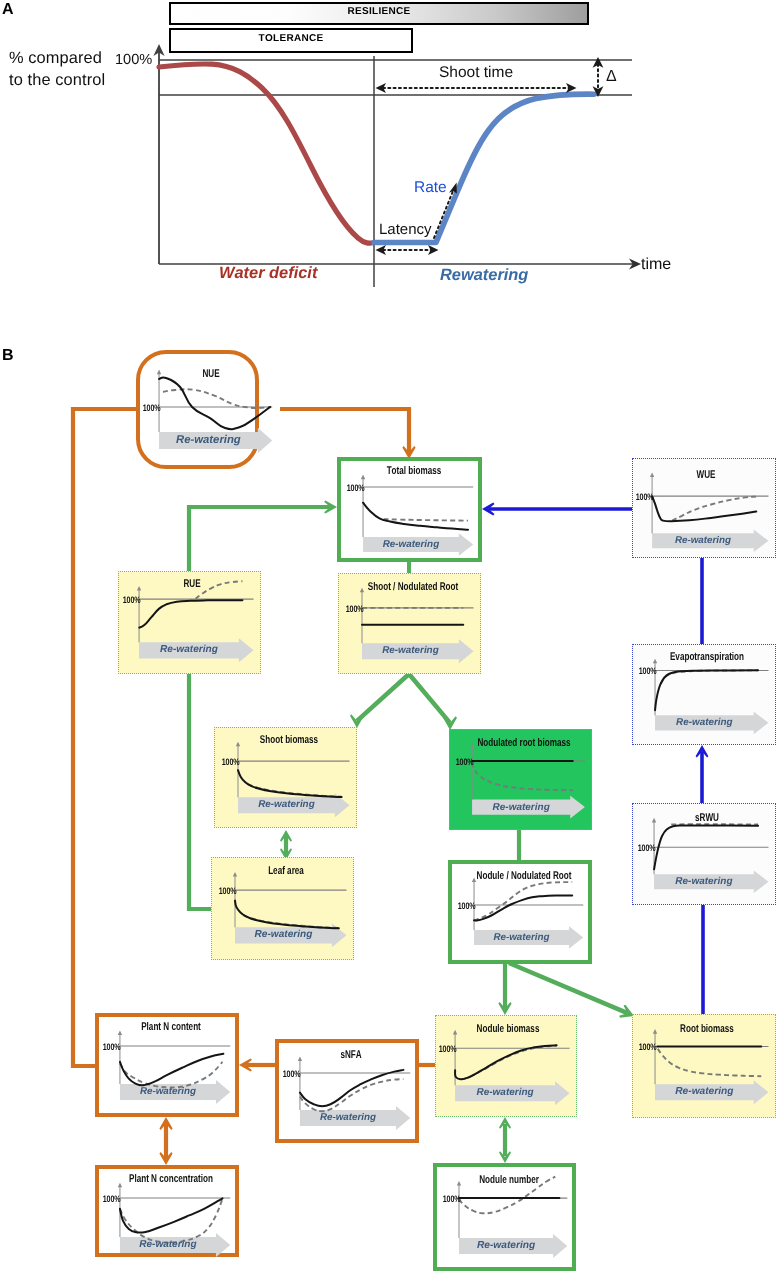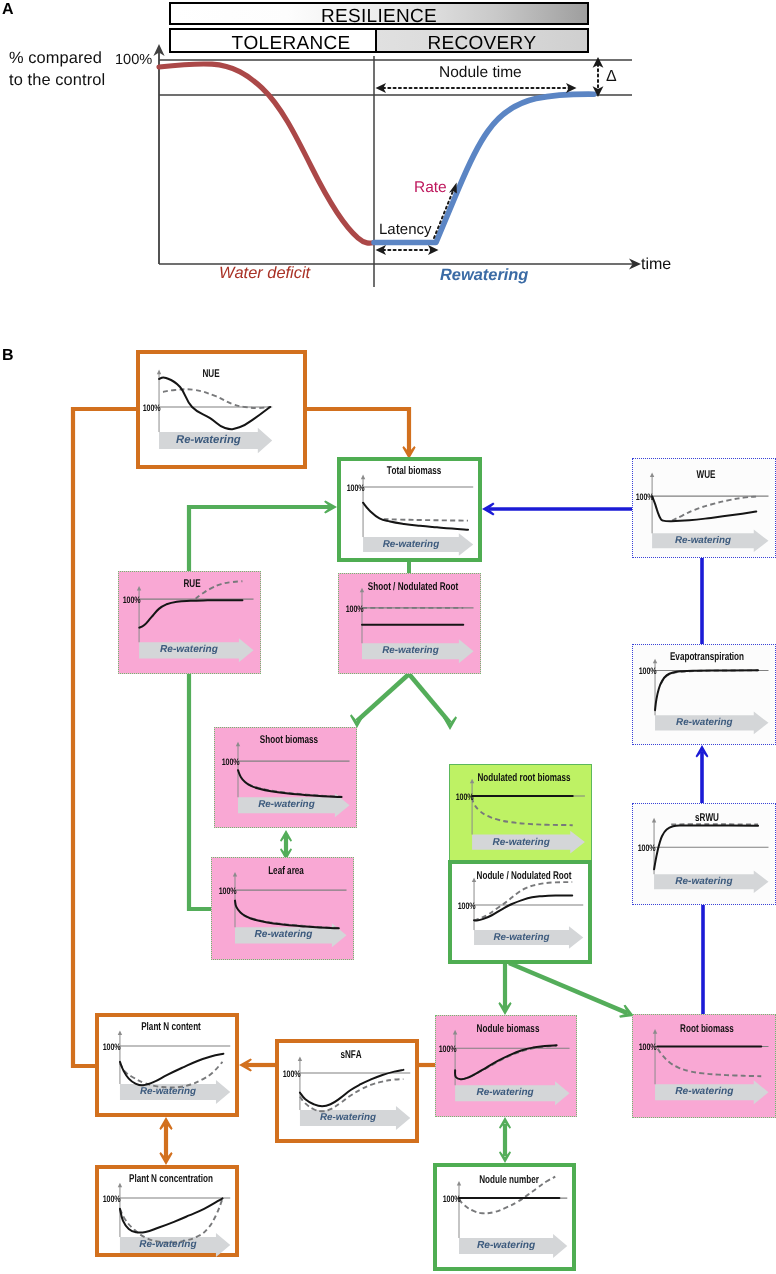--- a/index.html
+++ b/index.html
@@ -4,27 +4,27 @@
 <style>
   html,body{margin:0;padding:0;background:#fff;}
   body{width:776px;height:1274px;position:relative;overflow:hidden;
        font-family:"Liberation Sans",sans-serif;
        -webkit-font-smoothing:antialiased;text-rendering:geometricPrecision;font-kerning:none;}
   .abs{position:absolute;}
   #panelA{position:absolute;left:0;top:0;width:776px;height:320px;}
   #panelB{position:absolute;left:0;top:320px;width:776px;height:954px;}
   .plabel{font-weight:bold;font-size:16px;color:#000;line-height:16px;}
   .axlab{font-size:16.4px;color:#111;line-height:21.5px;letter-spacing:0.1px;margin-left:8px;}
-  .barlab{font-weight:normal;font-size:19px;letter-spacing:0.3px;}
+  .barlab{font-weight:bold;font-size:10px;letter-spacing:0.3px;}
   .svgwrap{position:absolute;left:0;top:0;}
   .card{position:absolute;box-sizing:border-box;background:#fdfdfd;}
   .card.orange-thick{border:4px solid #d2701e;background:#fff;}
   .card.green-thick{border:4px solid #4fad52;background:#fff;}
-  .card.green-thin{border:1.6px solid #5cb85c;background:#bef264;margin-top:35px;}
-  .card.green-dotted{border:1.8px dotted #6ec06e;background:#f9a8d4;}
+  .card.green-thin{border:1.6px solid #5cb85c;background:#22c55e;}
+  .card.green-dotted{border:1.8px dotted #6ec06e;background:#fef9c3;}
   .card.blue-dotted{border:1.8px dotted #3a43d8;background:#fcfcfc;}
   .card .ctitle{position:absolute;font-weight:bold;color:#111;text-align:center;white-space:nowrap;}
   .card .c100{position:absolute;font-weight:bold;font-size:7.4px;color:#111;white-space:nowrap;letter-spacing:-0.2px;}
   .card .rw{position:absolute;font-weight:bold;font-style:italic;color:#3c5a7d;white-space:nowrap;}
 </style>
 </head>
 <body>
 
 <div id="panelA">
 
@@ -37,24 +37,20 @@
 
   <div class="abs" style="left:115px;top:52px;font-size:14.6px;color:#111;">100%</div>
 
   <div class="abs" style="left:169px;top:2px;width:420px;height:23px;border:2.2px solid #000;box-sizing:border-box;
               background:linear-gradient(to right,#ffffff 0%,#fdfdfd 28%,#e8e8e8 55%,#c9c9c9 78%,#9e9e9e 100%);">
     <div class="barlab abs" style="left:0;top:2px;width:100%;text-align:center;">RESILIENCE</div>
   </div>
   <div class="abs" style="left:169px;top:28px;width:244px;height:25px;border:2.2px solid #000;box-sizing:border-box;background:#fff;">
     <div class="barlab abs" style="left:0;top:3px;width:100%;text-align:center;">TOLERANCE</div>
   </div>
-  <div class="abs" style="left:375px;top:28px;width:214px;height:25px;border:2.2px solid #000;box-sizing:border-box;
-              background:linear-gradient(to right,#e0e0e0 0%,#d8d8d8 60%,#cfcfcf 100%);">
-    <div class="barlab abs" style="left:0;top:3px;width:100%;text-align:center;">RECOVERY</div>
-  </div>
 
   <svg class="svgwrap" width="776" height="320">
     <defs>
       <marker id="ah" markerWidth="8" markerHeight="8" refX="7.4" refY="4" orient="auto" markerUnits="userSpaceOnUse">
         <path d="M0,0.4 L7.6,4 L0,7.6 L2.2,4 Z" fill="#1a1a1a"></path>
       </marker>
       <marker id="ahL" markerWidth="8" markerHeight="8" refX="0.4" refY="4" orient="auto" markerUnits="userSpaceOnUse">
         <path d="M7.6,0.4 L0,4 L7.6,7.6 L5.4,4 Z" fill="#1a1a1a"></path>
       </marker>
       <marker id="avU" markerWidth="8" markerHeight="8" refX="4" refY="0.4" orient="auto" markerUnits="userSpaceOnUse">
@@ -106,25 +102,25 @@
       <path d="M375.5,250 L386,245 L383.4,250 L386,255 Z" fill="#1a1a1a"></path>
       <path d="M438.5,250 L428,245 L430.6,250 L428,255 Z" fill="#1a1a1a"></path>
     </g>
 
     <g>
       <line x1="434" y1="238" x2="453" y2="191" stroke="#1a1a1a" stroke-width="2" stroke-dasharray="2,3.3" stroke-linecap="round"></line>
       <path d="M456.6,182.5 L449,192.8 L453.3,190.9 L456.8,193.6 Z" fill="#1a1a1a"></path>
     </g>
   </svg>
 
-  <div class="abs" style="left:439px;top:64px;font-size:15.5px;color:#111;">Nodule time</div>
+  <div class="abs" style="left:439px;top:64px;font-size:15.5px;color:#111;">Shoot time</div>
   <div class="abs" style="left:606px;top:68px;font-size:16px;color:#111;">Δ</div>
-  <div class="abs" style="left:414px;top:179px;font-size:15.5px;color:#be185d;">Rate</div>
+  <div class="abs" style="left:414px;top:179px;font-size:15.5px;color:#1d4ed8;">Rate</div>
   <div class="abs" style="left:379px;top:221px;font-size:15px;color:#111;">Latency</div>
-  <div class="abs" style="left:219px;top:264px;font-size:16.4px;font-weight:normal;font-style:italic;color:#a93226;">Water deficit</div>
+  <div class="abs" style="left:219px;top:264px;font-size:16.4px;font-weight:bold;font-style:italic;color:#a93226;">Water deficit</div>
   <div class="abs" style="left:440px;top:266px;font-size:16.4px;font-weight:bold;font-style:italic;color:#3b6ba5;">Rewatering</div>
   <div class="abs" style="left:641px;top:256px;font-size:16px;color:#111;">time</div>
 </div>
 
 <div id="panelB">
   <svg id="connectors" class="svgwrap" width="776" height="954">
       <polyline points="280,89 409,89 409,132.301" fill="none" stroke="#d2701e" stroke-width="4.2" stroke-linejoin="miter" stroke-linecap="butt"></polyline>
       <path d="M409.00,139.00 L402.40,127.45 L403.72,126.06 L409.00,132.30 L414.28,126.06 L415.60,127.45 Z" fill="#d2701e"></path>
       <polyline points="137,89 73,89 73,746 97,746" fill="none" stroke="#d2701e" stroke-width="4.2" stroke-linejoin="miter" stroke-linecap="butt"></polyline>
       <polyline points="276,745 245.699,745" fill="none" stroke="#d2701e" stroke-width="4.2" stroke-linejoin="miter" stroke-linecap="butt"></polyline>
@@ -154,21 +150,21 @@
       <path d="M505.00,843.00 L499.00,832.50 L500.20,831.24 L505.00,836.91 L509.80,831.24 L511.00,832.50 Z" fill="#54ad5a"></path>
       <polyline points="632,189 488.496,189" fill="none" stroke="#1b1bd6" stroke-width="3.6" stroke-linejoin="miter" stroke-linecap="butt"></polyline>
       <path d="M482.00,189.00 L493.20,182.60 L494.54,183.88 L488.50,189.00 L494.54,194.12 L493.20,195.40 Z" fill="#1b1bd6"></path>
       <polyline points="702,238 702,325" fill="none" stroke="#1b1bd6" stroke-width="3.6" stroke-linejoin="miter" stroke-linecap="butt"></polyline>
       <polyline points="702,483 702,431.496" fill="none" stroke="#1b1bd6" stroke-width="3.6" stroke-linejoin="miter" stroke-linecap="butt"></polyline>
       <path d="M702.00,425.00 L695.60,436.20 L696.88,437.54 L702.00,431.50 L707.12,437.54 L708.40,436.20 Z" fill="#1b1bd6"></path>
       <polyline points="703,694 703,585" fill="none" stroke="#1b1bd6" stroke-width="3.6" stroke-linejoin="miter" stroke-linecap="butt"></polyline>
     </svg>
   <div class="abs plabel" style="left:2px;top:28px;">B</div>
   <div id="cards">
-      <div class="card orange-thick" style="left: 136px; top: 30px; width: 171px; height: 119px;">
+      <div class="card orange-thick" style="left: 136px; top: 30px; width: 123px; height: 119px; border-radius: 30px;">
         <svg width="137" height="111" style="position: absolute; left: 0px; top: 0px;">
           <path d="M19.043000000000003,78.033 L117.81999999999998,78.033 L117.81999999999998,73.8297075
         L132.20499999999998,86.5245 L117.81999999999998,99.21929250000001 L117.81999999999998,95.016 L19.043000000000003,95.016 Z" fill="#d4d6d8"></path>
           <line x1="19.043000000000003" y1="78.033" x2="19.043000000000003" y2="19.425" stroke="#8b8b8b" stroke-width="1"></line>
           <path d="M19.043000000000003,15.540000000000001 L16.843000000000004,20.14 L21.243000000000002,20.14 Z" fill="#8b8b8b"></path>
           <line x1="19.043000000000003" y1="52.946999999999996" x2="132.20499999999998" y2="52.946999999999996" stroke="#808080" stroke-width="1.05"></line>
           <path d="M23.00,37.96 C25.64,37.52 27.95,36.40 35.00,35.96 C42.04,35.52 46.22,34.65 55.03,35.96 C63.84,37.28 66.92,38.88 75.06,41.96 C83.20,45.03 85.44,47.53 92.03,49.95 C98.63,52.37 99.32,52.07 105.05,52.95 C110.77,53.83 112.36,53.95 118.06,53.95 C123.76,53.95 128.12,53.17 130.96,52.95" fill="none" stroke="#78797b" stroke-width="1.9" stroke-dasharray="5,3.3" stroke-linecap="butt"></path>
           <path d="M19.04,24.98 C20.59,24.76 21.43,22.22 26.06,23.98 C30.69,25.73 34.37,26.59 40.09,32.97 C45.82,39.34 45.49,46.11 52.09,52.95 C58.68,59.78 62.83,59.41 70.08,64.05 C77.32,68.69 78.42,72.06 85.02,74.04 C91.61,76.02 93.47,75.24 100.07,73.04 C106.66,70.84 108.41,68.47 115.00,64.05 C121.60,59.63 126.74,55.39 130.05,52.95" fill="none" stroke="#151515" stroke-width="2.0" stroke-linecap="round"></path>
         </svg>
         <div style="position: absolute; left: 71.0975px; top: 14.985px; width: 0px; height: 0px;">

